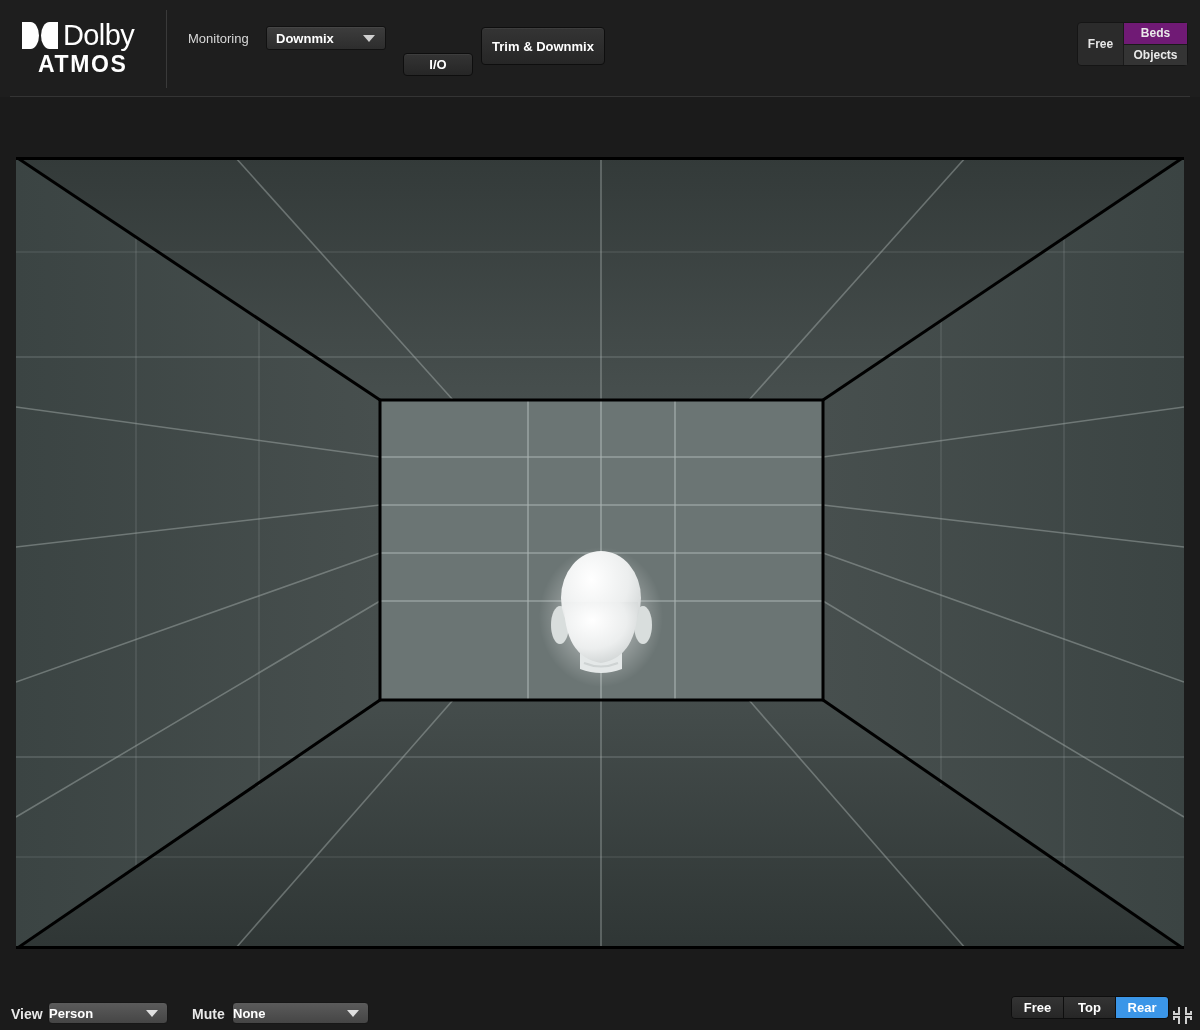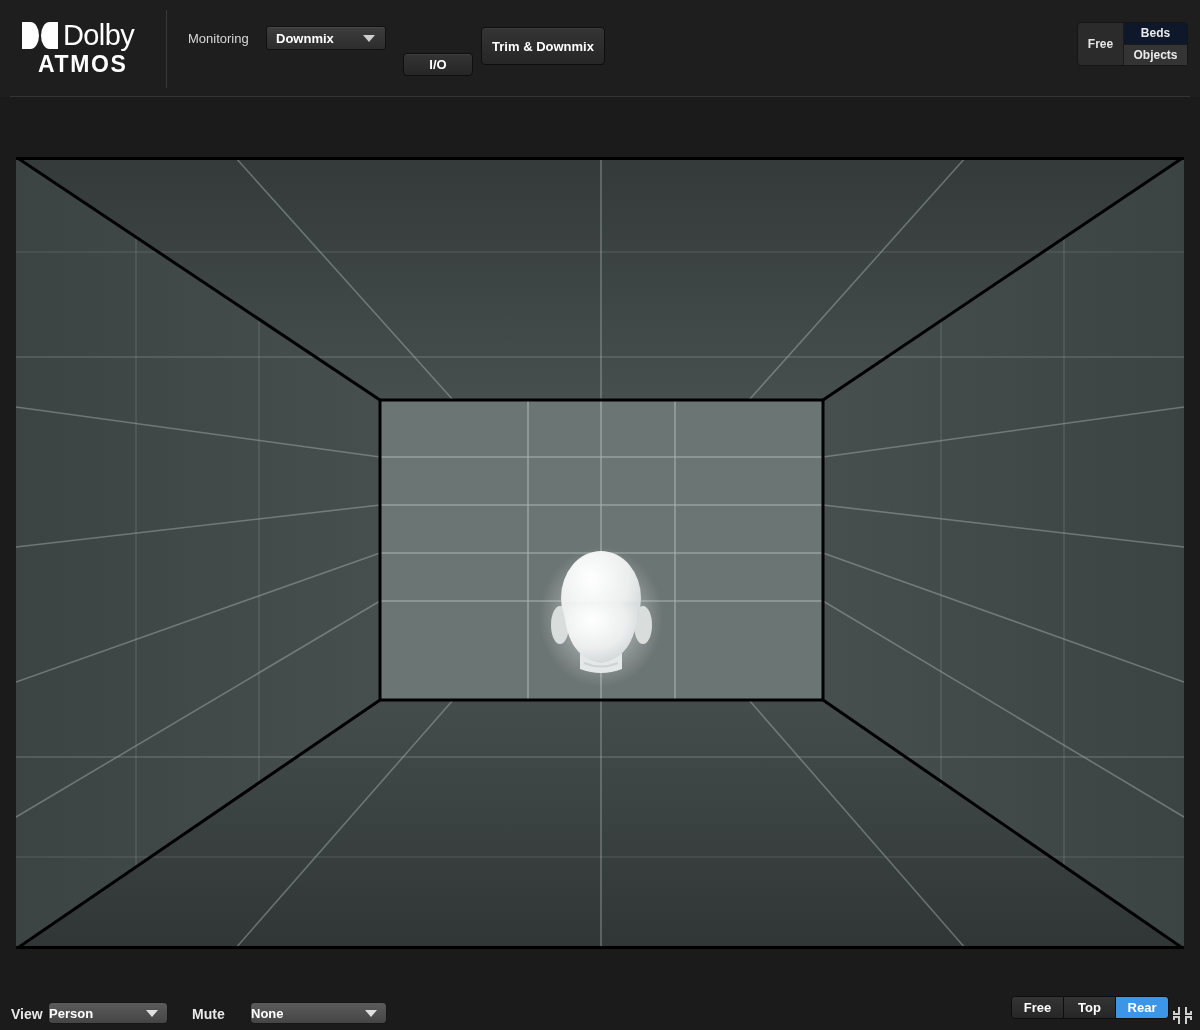--- a/index.html
+++ b/index.html
@@ -85,21 +85,21 @@
   #mute-label {
     width: 45px; display: flex; align-items: center; justify-content: center;
     color: #e6e6e6; font-size: 12px; font-weight: bold;
   }
   #mute-toggles { flex: 1; display: flex; flex-direction: column; }
   .mute-toggle {
     flex: 1; display: flex; align-items: center; justify-content: center;
     color: #eaeaea; font-size: 12px; font-weight: bold;
     background: #343434; border-left: 1px solid #1a1a1a;
   }
-  .mute-toggle.top-tgl { border-bottom: 1px solid #1a1a1a; background: #0f172a; }
+  .mute-toggle.top-tgl { border-bottom: 1px solid #1a1a1a; background: #701a75; }
 
   
   #viewport {
     position: absolute; left: 16px; top: 157px; width: 1168px; height: 792px;
     background: #333a39; overflow: hidden;
   }
   #viewport svg { display: block; }
 
   
   #bottom-bar {
@@ -116,21 +116,21 @@
     color: #ffffff; font-size: 13px; font-weight: bold;
     display: flex; align-items: center;
   }
   .select-light .sel-text { flex: 1; }
   .caret-light {
     width: 0; height: 0; margin-right: 9px;
     border-left: 6px solid transparent; border-right: 6px solid transparent;
     border-top: 7px solid #e0e0e0;
   }
   #view-select { left: 48px; top: 53px; width: 120px; height: 22px; }
-  #show-select { left: 250px; top: 53px; width: 137px; height: 22px; }
+  #show-select { left: 232px; top: 53px; width: 137px; height: 22px; }
 
   #view-mode-group {
     position: absolute; left: 1011px; top: 47px; height: 23px;
     display: flex; border: 1px solid #0e0e0e; border-radius: 4px; overflow: hidden;
   }
   .seg {
     width: 52px; display: flex; align-items: center; justify-content: center;
     color: #ffffff; font-size: 13px; font-weight: bold;
     background: linear-gradient(#343434, #262626);
     border-right: 1px solid #0e0e0e;

